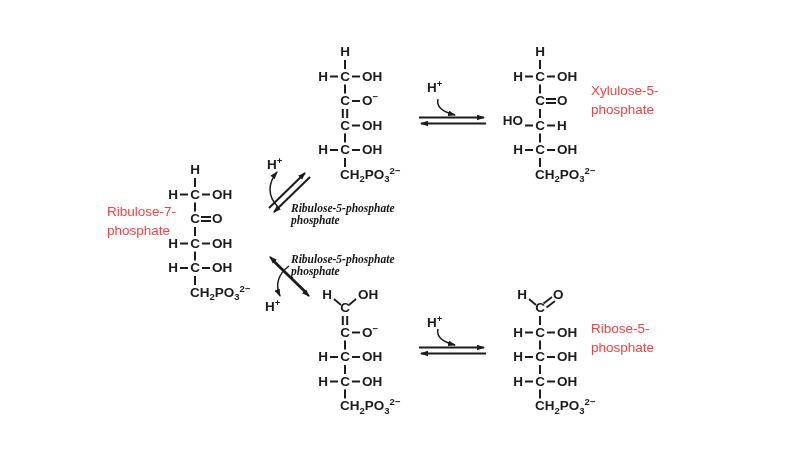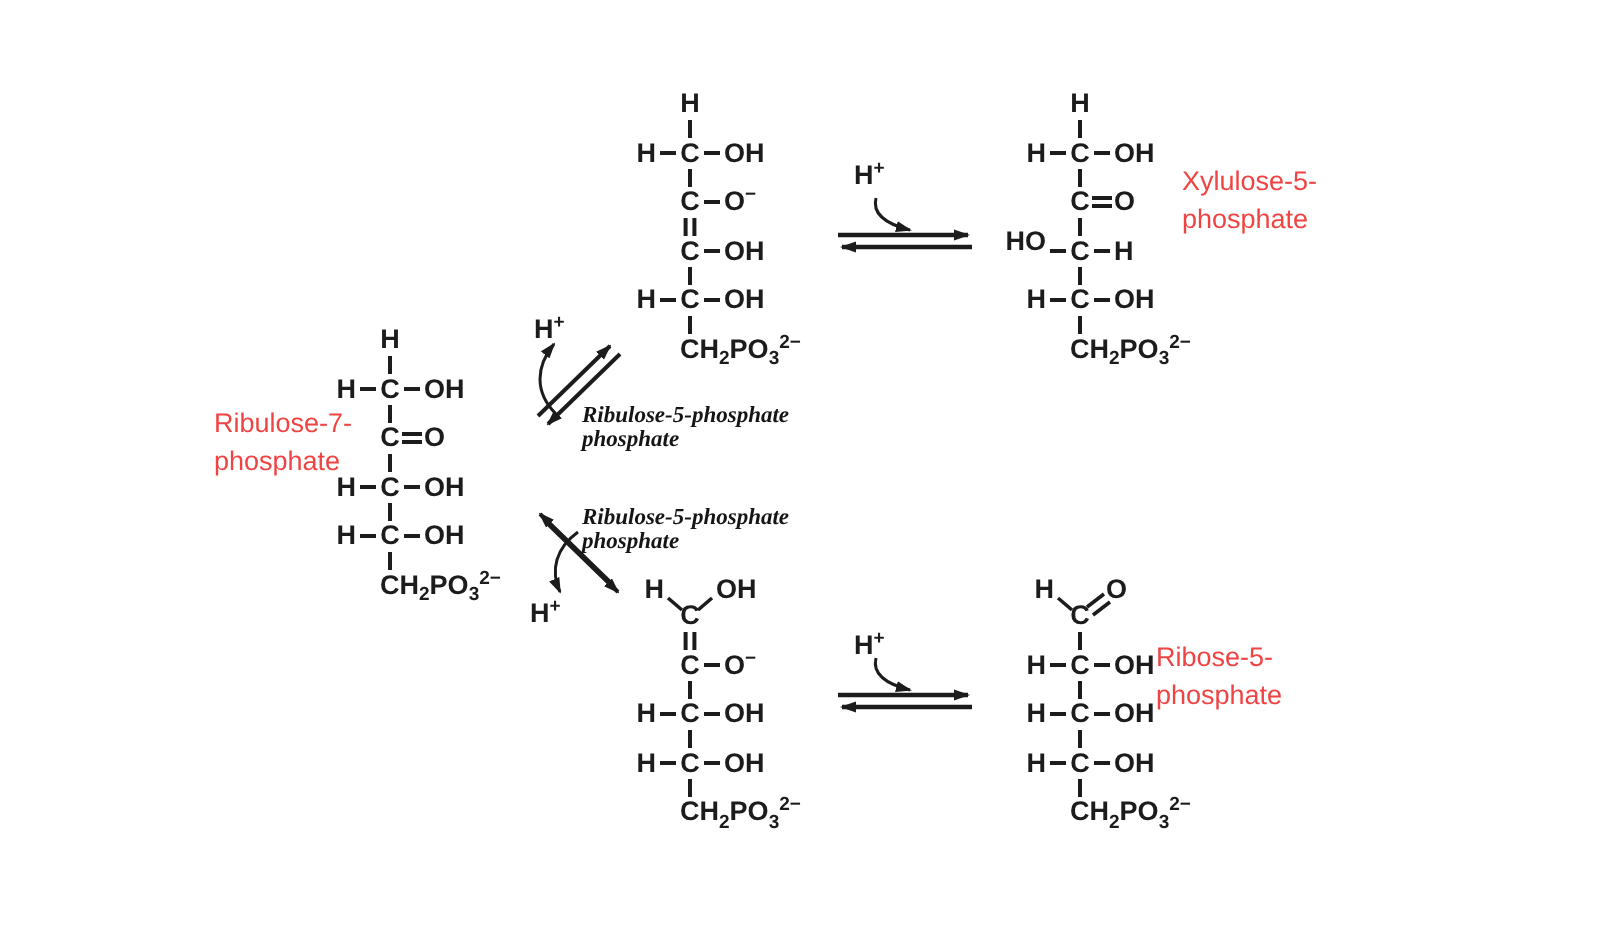--- a/index.html
+++ b/index.html
@@ -190,21 +190,21 @@
     <div class="mol-label" style="left:107px;top:202px">
       <div>Ribulose-7-</div>
       <div>phosphate</div>
     </div>
 
     <div class="mol-label" style="left:591px;top:81px">
       <div>Xylulose-5-</div>
       <div>phosphate</div>
     </div>
 
-    <div class="mol-label" style="left:578px;top:319px">
+    <div class="mol-label" style="left:591px;top:319px">
       <div>Ribose-5-</div>
       <div>phosphate</div>
     </div>
 
     <div class="enzyme-label" style="left:291px;top:202px">
       <div>Ribulose-5-phosphate</div>
       <div>phosphate</div>
     </div>
 
     <div class="enzyme-label" style="left:291px;top:253px">

